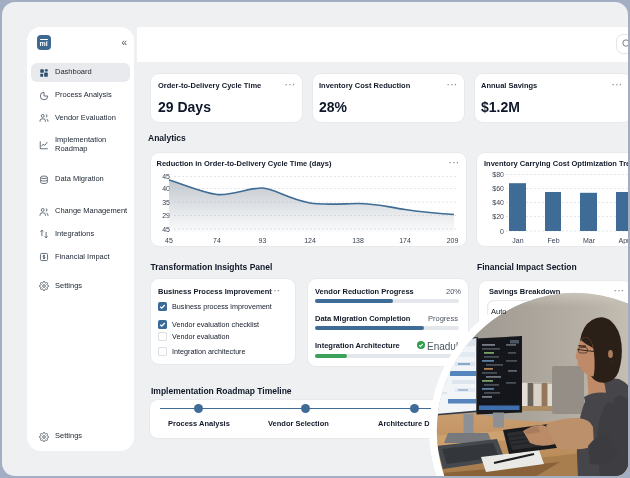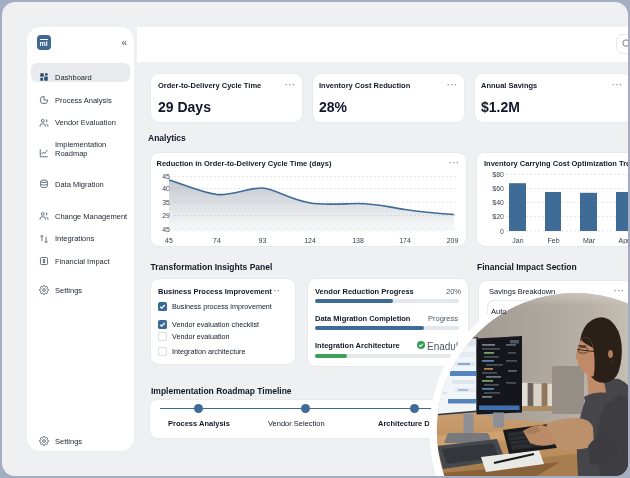--- a/index.html
+++ b/index.html
@@ -5,21 +5,21 @@
   html,body{margin:0;padding:0}
   *{box-sizing:border-box}
   .frame{position:relative;width:630px;height:478px;background:#a3aec2;font-family:"Liberation Sans",sans-serif;overflow:hidden}
   .app{position:absolute;left:2px;top:2px;width:626px;height:474px;background:#eef0f1;border-radius:13px;overflow:hidden}
   .sidebar{position:absolute;left:25px;top:25px;width:107px;height:424px;background:#fff;border-radius:14px}
   .logo{position:absolute;left:9.5px;top:8px;width:14px;height:15px;background:#3e6890;border-radius:4px;color:#fff;text-align:center}
   .logo .bar{position:absolute;left:3px;top:4px;width:8px;height:1.3px;background:#fff;border-radius:1px}
   .logo .mi{position:absolute;left:0;top:5px;width:14px;font-size:7px;font-weight:bold;letter-spacing:0}
   .collapse{position:absolute;right:7px;top:10px;color:#4b5563;font-size:10px}
   .menu{position:absolute;left:4px;top:36px;width:99px}
-  .mi-item{position:relative;display:flex;align-items:flex-end;color:#1b2430;font-size:7.5px;line-height:8.5px}
+  .mi-item{position:relative;display:flex;align-items:center;color:#1b2430;font-size:7.5px;line-height:8.5px}
   .mi-item .ic{width:10px;height:10px;margin-left:8px;margin-right:6px;flex:0 0 auto}
   .menu .mi-item{margin-bottom:3.6px}
   .mi-item.active{background:#e8eaed;border-radius:6px}
   .sb-bottom{position:absolute;left:4px;bottom:5px;width:99px}
   .card{position:absolute;background:#fff;border:1px solid #e7e9ec;border-radius:9px}
   .dots{position:absolute;color:#8b919a;font-size:8.5px;letter-spacing:0.8px;font-weight:bold}
   .sect{position:absolute;font-weight:bold;color:#111827;font-size:8.5px}
 </style>
 </head>
 <body>
@@ -239,34 +239,34 @@
     <svg style="position:absolute;left:416.5px;top:340.8px" width="8" height="8" viewBox="0 0 12 12">
           <circle cx="6" cy="6" r="6" fill="#2f9e4f"></circle>
           <path d="M3.2 6.2l2 2 3.6-4" stroke="#fff" stroke-width="1.6" fill="none"></path>
         </svg>
     <div style="position:absolute;left:427px;top:340.5px;font-size:10px;color:#4b5563">Enadule</div>
     <div style="position:absolute;left:315px;top:354.2px;width:144px;height:4px;border-radius:2px;background:#e3e6ea"></div>
     <div style="position:absolute;left:315px;top:354.2px;width:32px;height:4px;border-radius:2px;background:#3da05a"></div>
 
     <div class="sect" style="left:477px;top:262px">Financial Impact Section</div>
     <div class="card" style="left:478px;top:280px;width:154px;height:87px"></div>
-    <div style="position:absolute;left:489px;top:287px;font-size:7.5px;font-weight:normal;color:#111827;z-index:6">Savings Breakdown</div>
+    <div style="position:absolute;left:489px;top:287px;font-size:7.5px;font-weight:bold;color:#111827;z-index:6">Savings Breakdown</div>
     <div class="dots" style="left:614px;top:286px;z-index:6">···</div>
     <div style="position:absolute;left:487px;top:299.5px;width:136px;height:58px;border:1px solid #e7e9ec;border-radius:7px"></div>
     <div style="position:absolute;left:487px;top:299.5px;width:44px;height:9px;border-top:1px solid #e7e9ec;border-left:1px solid #e7e9ec;border-top-left-radius:7px;z-index:6"></div>
     <div style="position:absolute;left:491px;top:306.5px;width:15px;overflow:hidden;white-space:nowrap;font-size:7.5px;color:#111827;z-index:6">Automation Savings</div>
 
     <div class="sect" style="left:151px;top:385.5px">Implementation Roadmap Timeline</div>
     <div class="card" style="left:149px;top:399px;width:371px;height:39.5px"></div>
     <div style="position:absolute;left:160px;top:407.6px;width:350px;height:1.7px;background:#3f6c96"></div>
     <div style="position:absolute;left:193.9px;top:403.9px;width:9px;height:9px;border-radius:50%;background:#3f6c96"></div>
     <div style="position:absolute;left:300.5px;top:403.9px;width:9px;height:9px;border-radius:50%;background:#3f6c96"></div>
     <div style="position:absolute;left:409.7px;top:403.9px;width:9px;height:9px;border-radius:50%;background:#3f6c96"></div>
     <div style="position:absolute;left:168px;top:418.8px;font-size:7.5px;font-weight:600;color:#111827">Process Analysis</div>
-    <div style="position:absolute;left:268px;top:418.8px;font-size:7.5px;font-weight:400;color:#111827">Vendor Selection</div>
+    <div style="position:absolute;left:268px;top:418.8px;font-size:7.5px;font-weight:700;color:#111827">Vendor Selection</div>
     <div style="position:absolute;left:378px;top:418.8px;font-size:7.5px;font-weight:600;color:#111827">Architecture Design</div>
 
     <svg style="position:absolute;left:420px;top:280px;z-index:5" width="210" height="198" viewBox="420 280 210 198">
       <defs>
         <clipPath id="pc">
               <circle cx="575" cy="431" r="138.5"></circle>
             </clipPath>
         <linearGradient id="wall" x1="0" y1="0" x2="1" y2="0">
           <stop offset="0" stop-color="#95908a"></stop>
           <stop offset="0.5" stop-color="#aaa49b"></stop>

